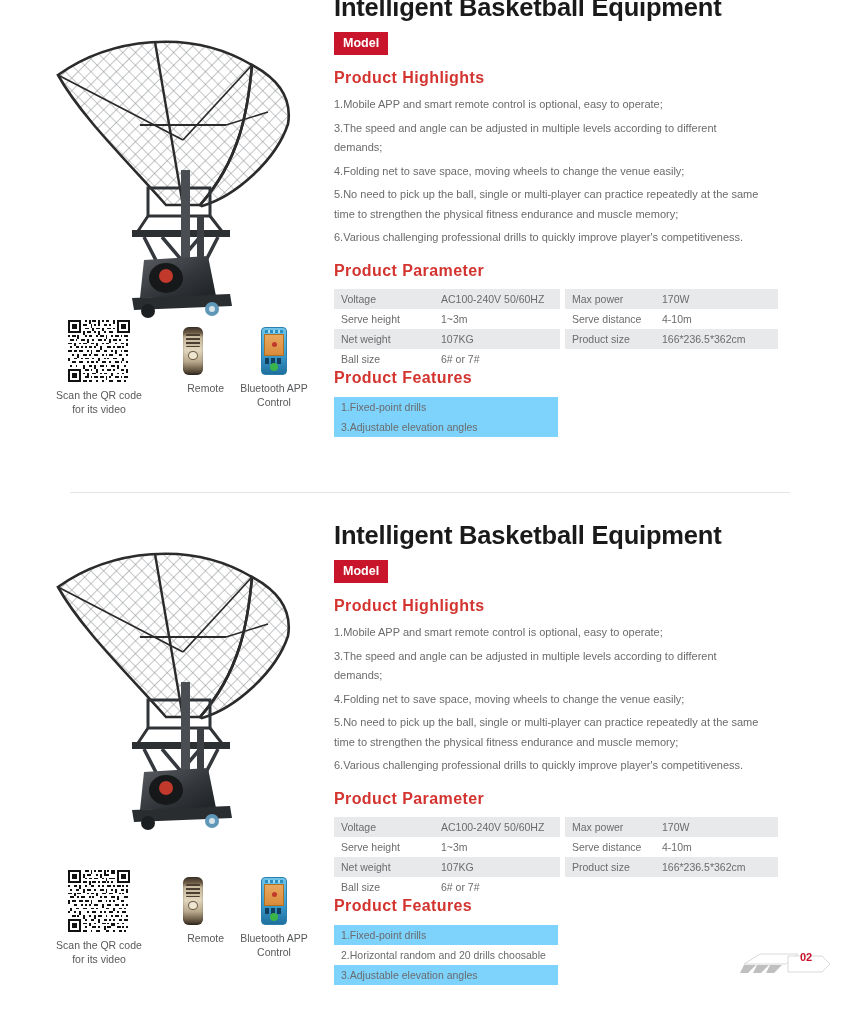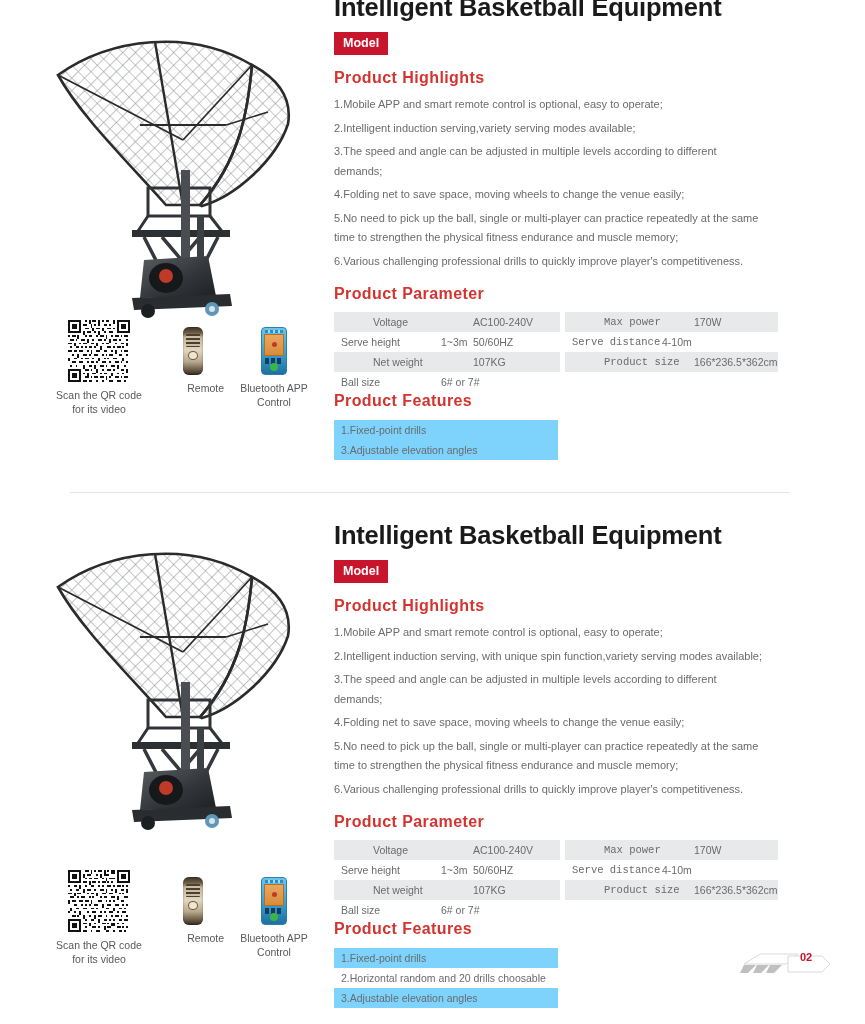--- a/index.html
+++ b/index.html
@@ -108,24 +108,24 @@
   }
   .param-col.left  { left: 0px;   width: 226px; }
   .param-col.right { left: 231px; width: 213px; }
   .param-row {
     height: 20px;
     line-height: 20px;
     display: flex;
     font-size: 10.5px;
     color: #6a6b6d;
   }
-  .param-row.shaded { background: #e8e9ea; padding-left: 32px; }
+  .param-row.shaded { background: #e8e9ea; }
   .param-row .k { padding-left: 7px; }
   .param-col.left  .k { width: 100px; }
-  .param-col.right .k { width: 90px; font-family: Liberation Mono, monospace; }
+  .param-col.right .k { width: 90px; }
   .param-row .v { flex: 1; }
 
   
   .feat-wrap { margin-top: 10px; width: 224px; }
   .feat-row {
     height: 20px;
     line-height: 20px;
     font-size: 10.5px;
     color: #6a6b6d;
     padding-left: 7px;
@@ -337,21 +337,20 @@
         <span class="lbl">Model</span>
         <span class="val">SS-K2</span>
       </div>
 
       <div class="sec-head" style="margin-top:14px;">
         <span>Product</span><span class="gap"></span><span>Highlights</span>
       </div>
 
       <div class="highlights">
         <div class="hl-item">1.Mobile APP and smart remote control is optional, easy to operate;</div>
-        <div class="hl-item">2.Intelligent induction serving,variety serving modes available;</div>
         <div class="hl-item">3.The speed and angle can be adjusted in multiple levels according to different demands;</div>
         <div class="hl-item">4.Folding net to save space, moving wheels to change the venue easily;</div>
         <div class="hl-item">5.No need to pick up the ball, single or multi-player can practice repeatedly at the same time to strengthen the physical fitness endurance and muscle memory;</div>
         <div class="hl-item">6.Various challenging professional drills to quickly improve player's competitiveness.</div>
       </div>
 
       <div class="sec-head" style="margin-top:14px;">
         <span>Product</span><span class="gap"></span><span>Parameter</span>
       </div>
 
@@ -505,21 +504,20 @@
         <span class="lbl">Model</span>
         <span class="val">SS-K3</span>
       </div>
 
       <div class="sec-head" style="margin-top:14px;">
         <span>Product</span><span class="gap"></span><span>Highlights</span>
       </div>
 
       <div class="highlights">
         <div class="hl-item">1.Mobile APP and smart remote control is optional, easy to operate;</div>
-        <div class="hl-item">2.Intelligent induction serving, with unique spin function,variety serving modes available;</div>
         <div class="hl-item">3.The speed and angle can be adjusted in multiple levels according to different demands;</div>
         <div class="hl-item">4.Folding net to save space, moving wheels to change the venue easily;</div>
         <div class="hl-item">5.No need to pick up the ball, single or multi-player can practice repeatedly at the same time to strengthen the physical fitness endurance and muscle memory;</div>
         <div class="hl-item">6.Various challenging professional drills to quickly improve player's competitiveness.</div>
       </div>
 
       <div class="sec-head" style="margin-top:14px;">
         <span>Product</span><span class="gap"></span><span>Parameter</span>
       </div>
 

